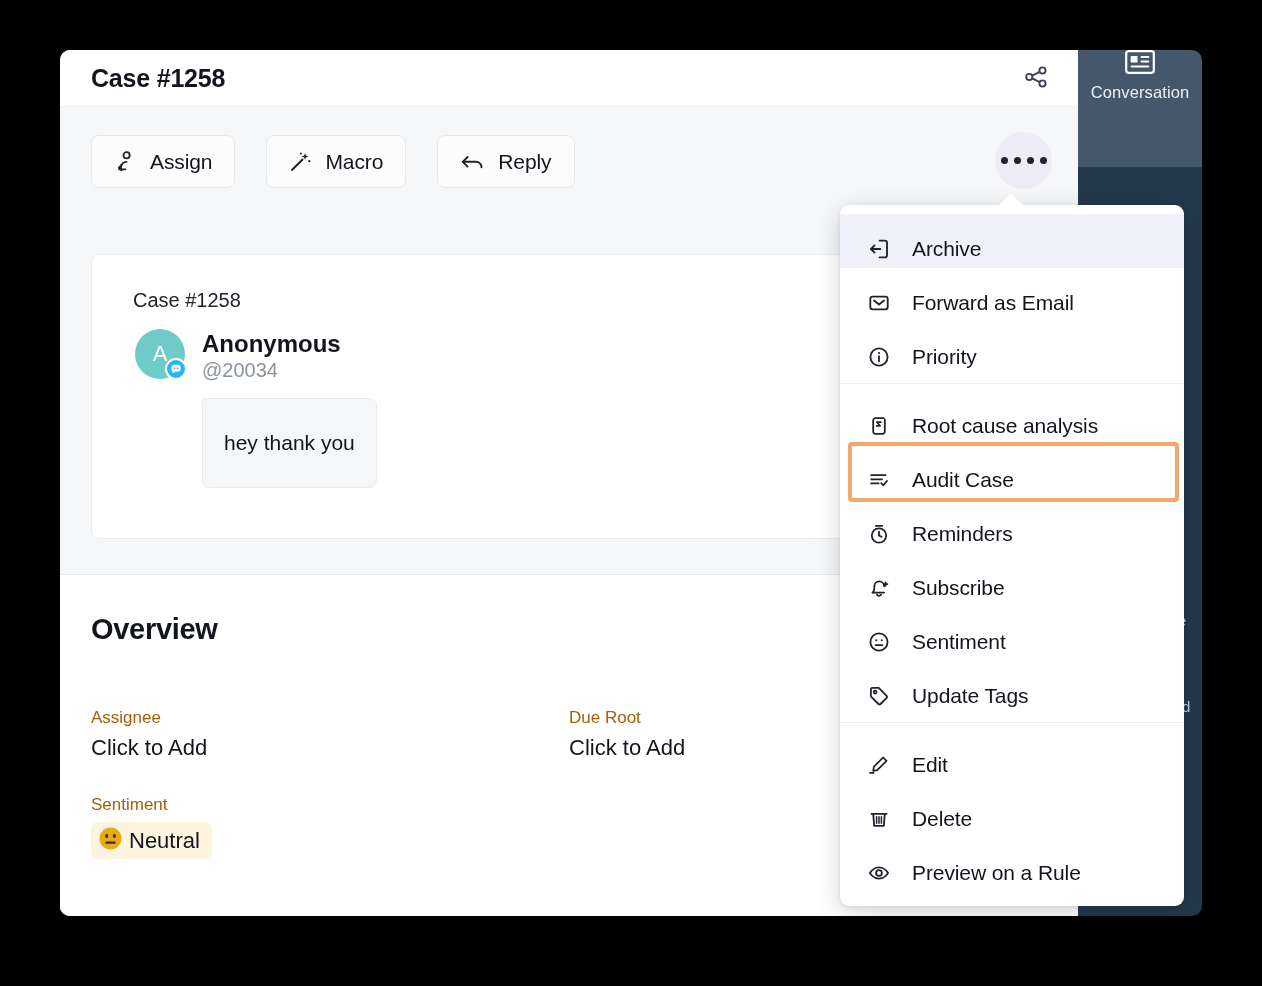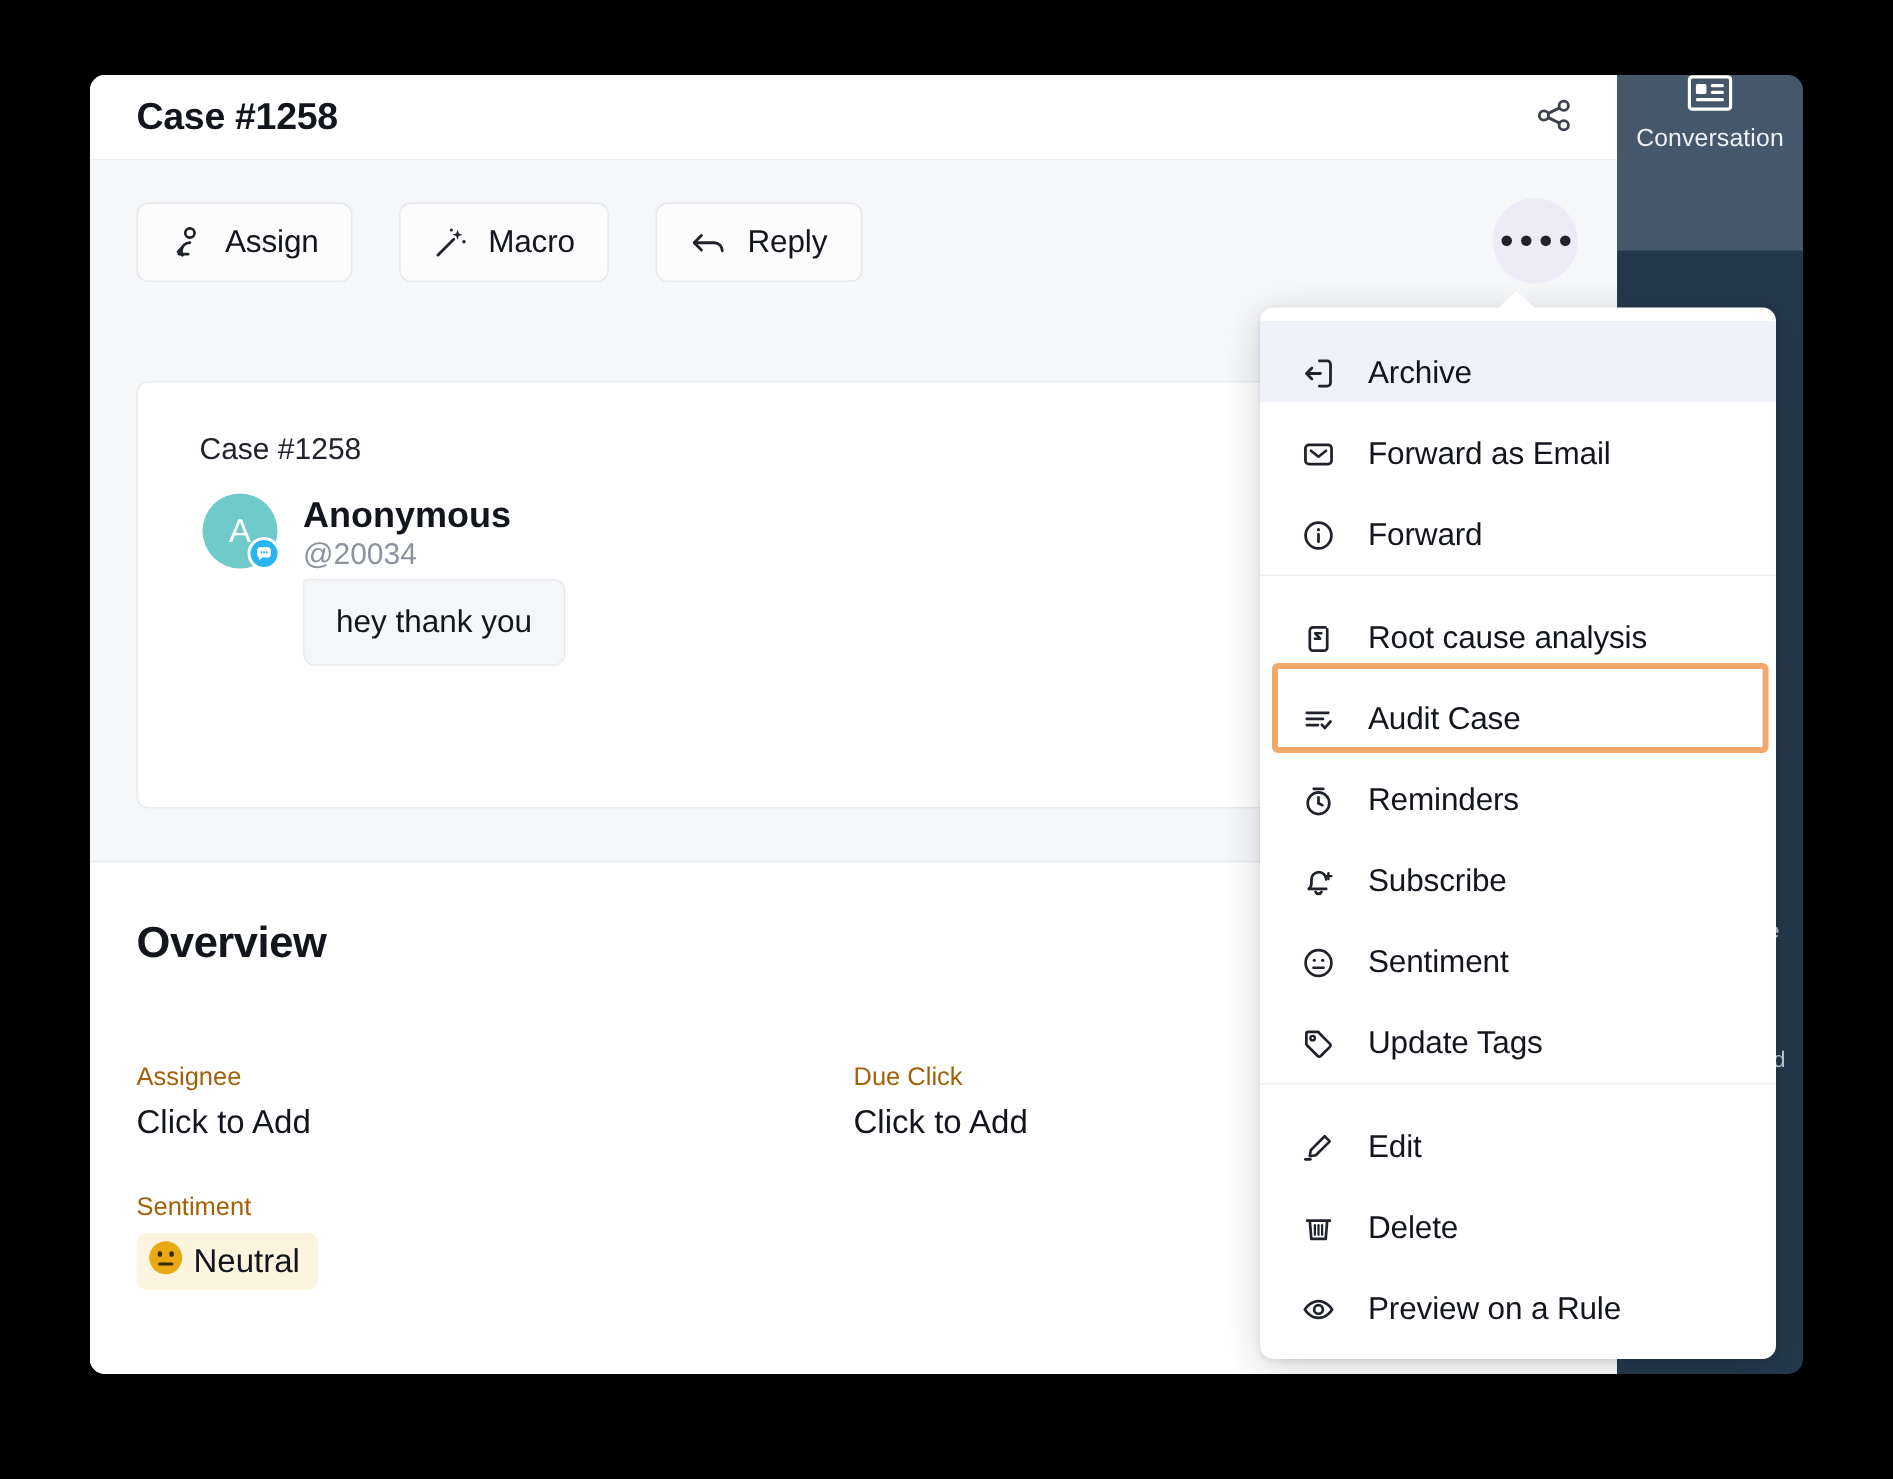--- a/index.html
+++ b/index.html
@@ -188,26 +188,26 @@
     font-weight: bold;
     color: #12151c;
     line-height: 1.22;
   }
   .sender-handle {
     font-size: 20px;
     color: #8c939e;
     line-height: 1.22;
   }
   .bubble {
-    margin-top: 3px;
+    margin-top: 15px;
     display: inline-block;
     background: #f5f6f8;
     border: 1px solid #e9ecef;
     border-radius: 3px 8px 8px 8px;
-    padding: 16px 21px;
+    padding: 32px 21px;
     font-size: 21px;
     color: #12151c;
     position: relative;
   }
 
   .divider {
     position: absolute;
     left: 0; right: 0; top: 345px;
     height: 1px;
     background: #e7eaee;
@@ -426,21 +426,21 @@
 
     <div class="overview">
       <h2>Overview</h2>
 
       <div class="field-grid">
         <div class="field">
           <div class="field-label">Assignee</div>
           <div class="field-value">Click to Add</div>
         </div>
         <div class="field">
-          <div class="field-label">Due Click</div>
+          <div class="field-label">Due Root</div>
           <div class="field-value">Click to Add</div>
         </div>
       </div>
 
       <div class="sentiment-block">
         <div class="field-label">Sentiment</div>
         <div class="sent-chip">
           <span>
             <svg width="25" height="25" viewBox="0 0 25 25">
               <circle cx="12.5" cy="12.5" r="11" fill="#e8a913"></circle>
@@ -481,21 +481,21 @@
   </div>
 
   <div class="menu-item">
     <span class="mi-icon">
       <svg width="22" height="22" viewBox="0 0 22 22" fill="none">
         <circle cx="11" cy="11" r="8.6" stroke="#20232b" stroke-width="1.85"></circle>
         <line x1="11" y1="10.2" x2="11" y2="15.2" stroke="#20232b" stroke-width="1.85" stroke-linecap="round"></line>
         <circle cx="11" cy="7.1" r="1.05" fill="#20232b"></circle>
       </svg>
     </span>
-    <span class="mi-label">Forward</span>
+    <span class="mi-label">Priority</span>
   </div>
 
   <div class="menu-sep"></div>
 
   <div class="menu-item">
     <span class="mi-icon">
       <svg width="22" height="22" viewBox="0 0 22 22" fill="none">
         <path d="M15.6 3.2H7.4a2.2 2.2 0 0 0-2.2 2.2v11.2a2.2 2.2 0 0 0 2.2 2.2h7.2a2.2 2.2 0 0 0 2.2-2.2V4.4" stroke="#20232b" stroke-width="1.8" stroke-linecap="round"></path>
         <path d="M12.9 7.2H8.8l3.3 3.6H8.6" stroke="#20232b" stroke-width="1.7" stroke-linecap="round" stroke-linejoin="round"></path>
       </svg>

